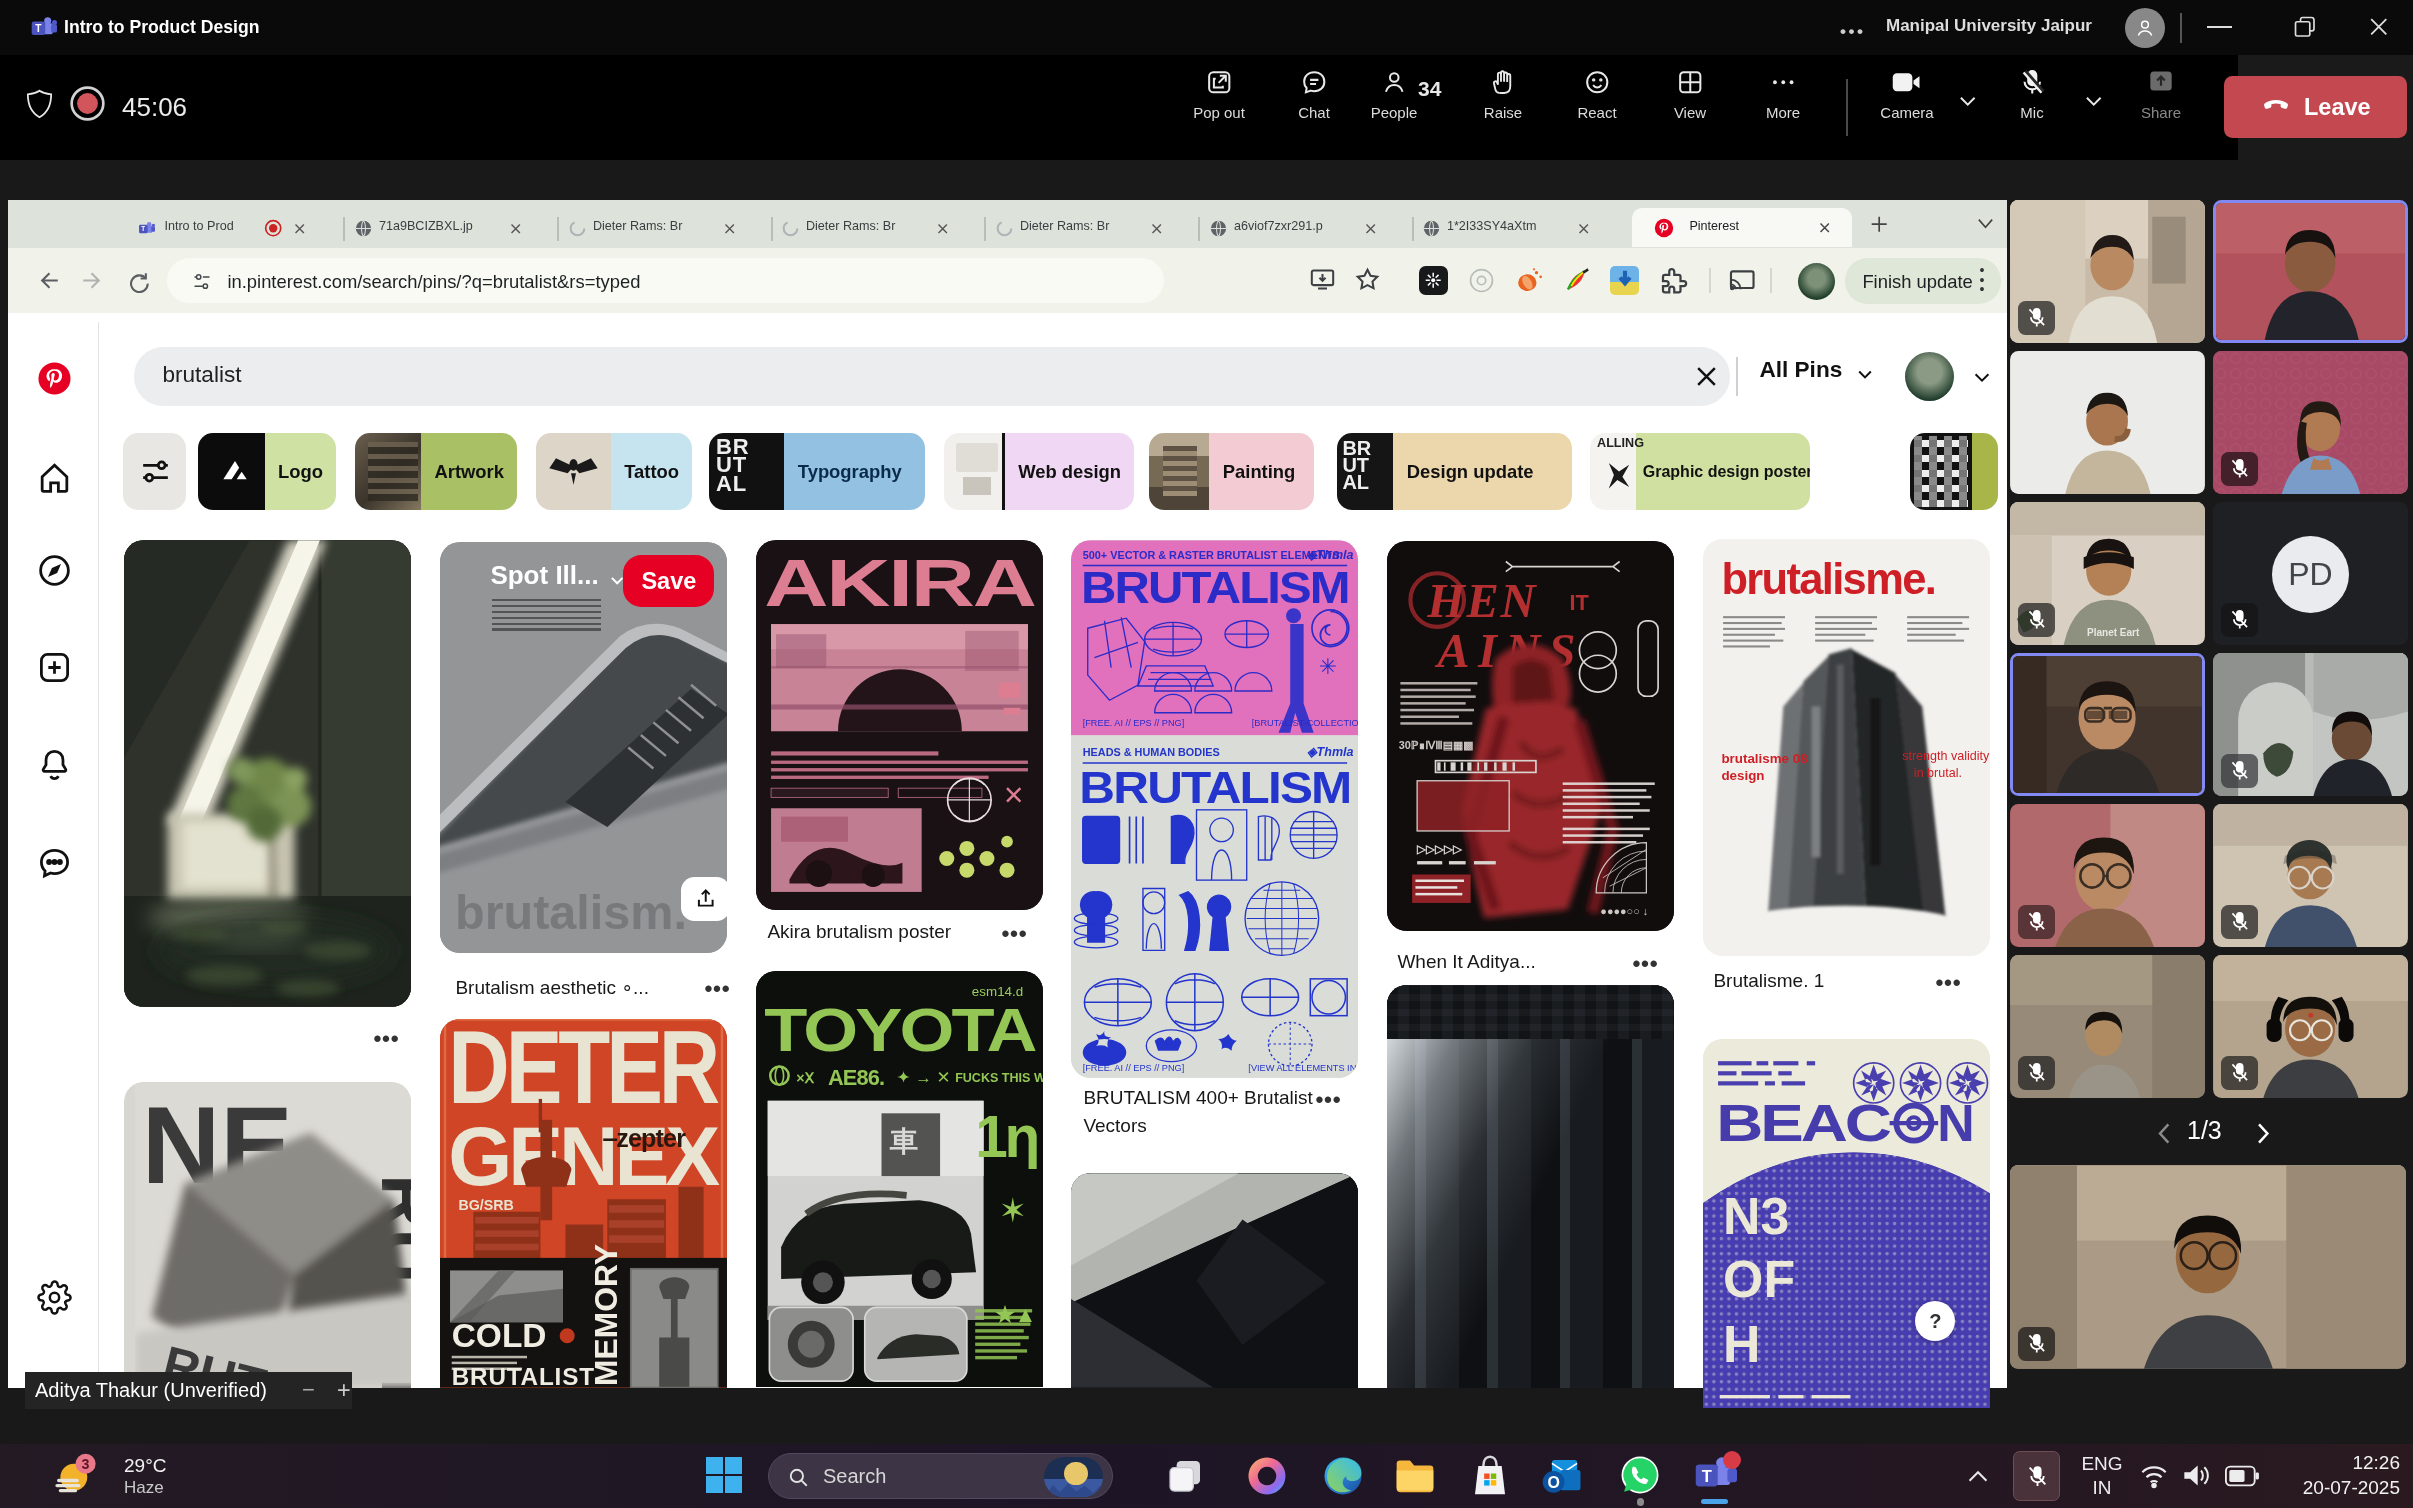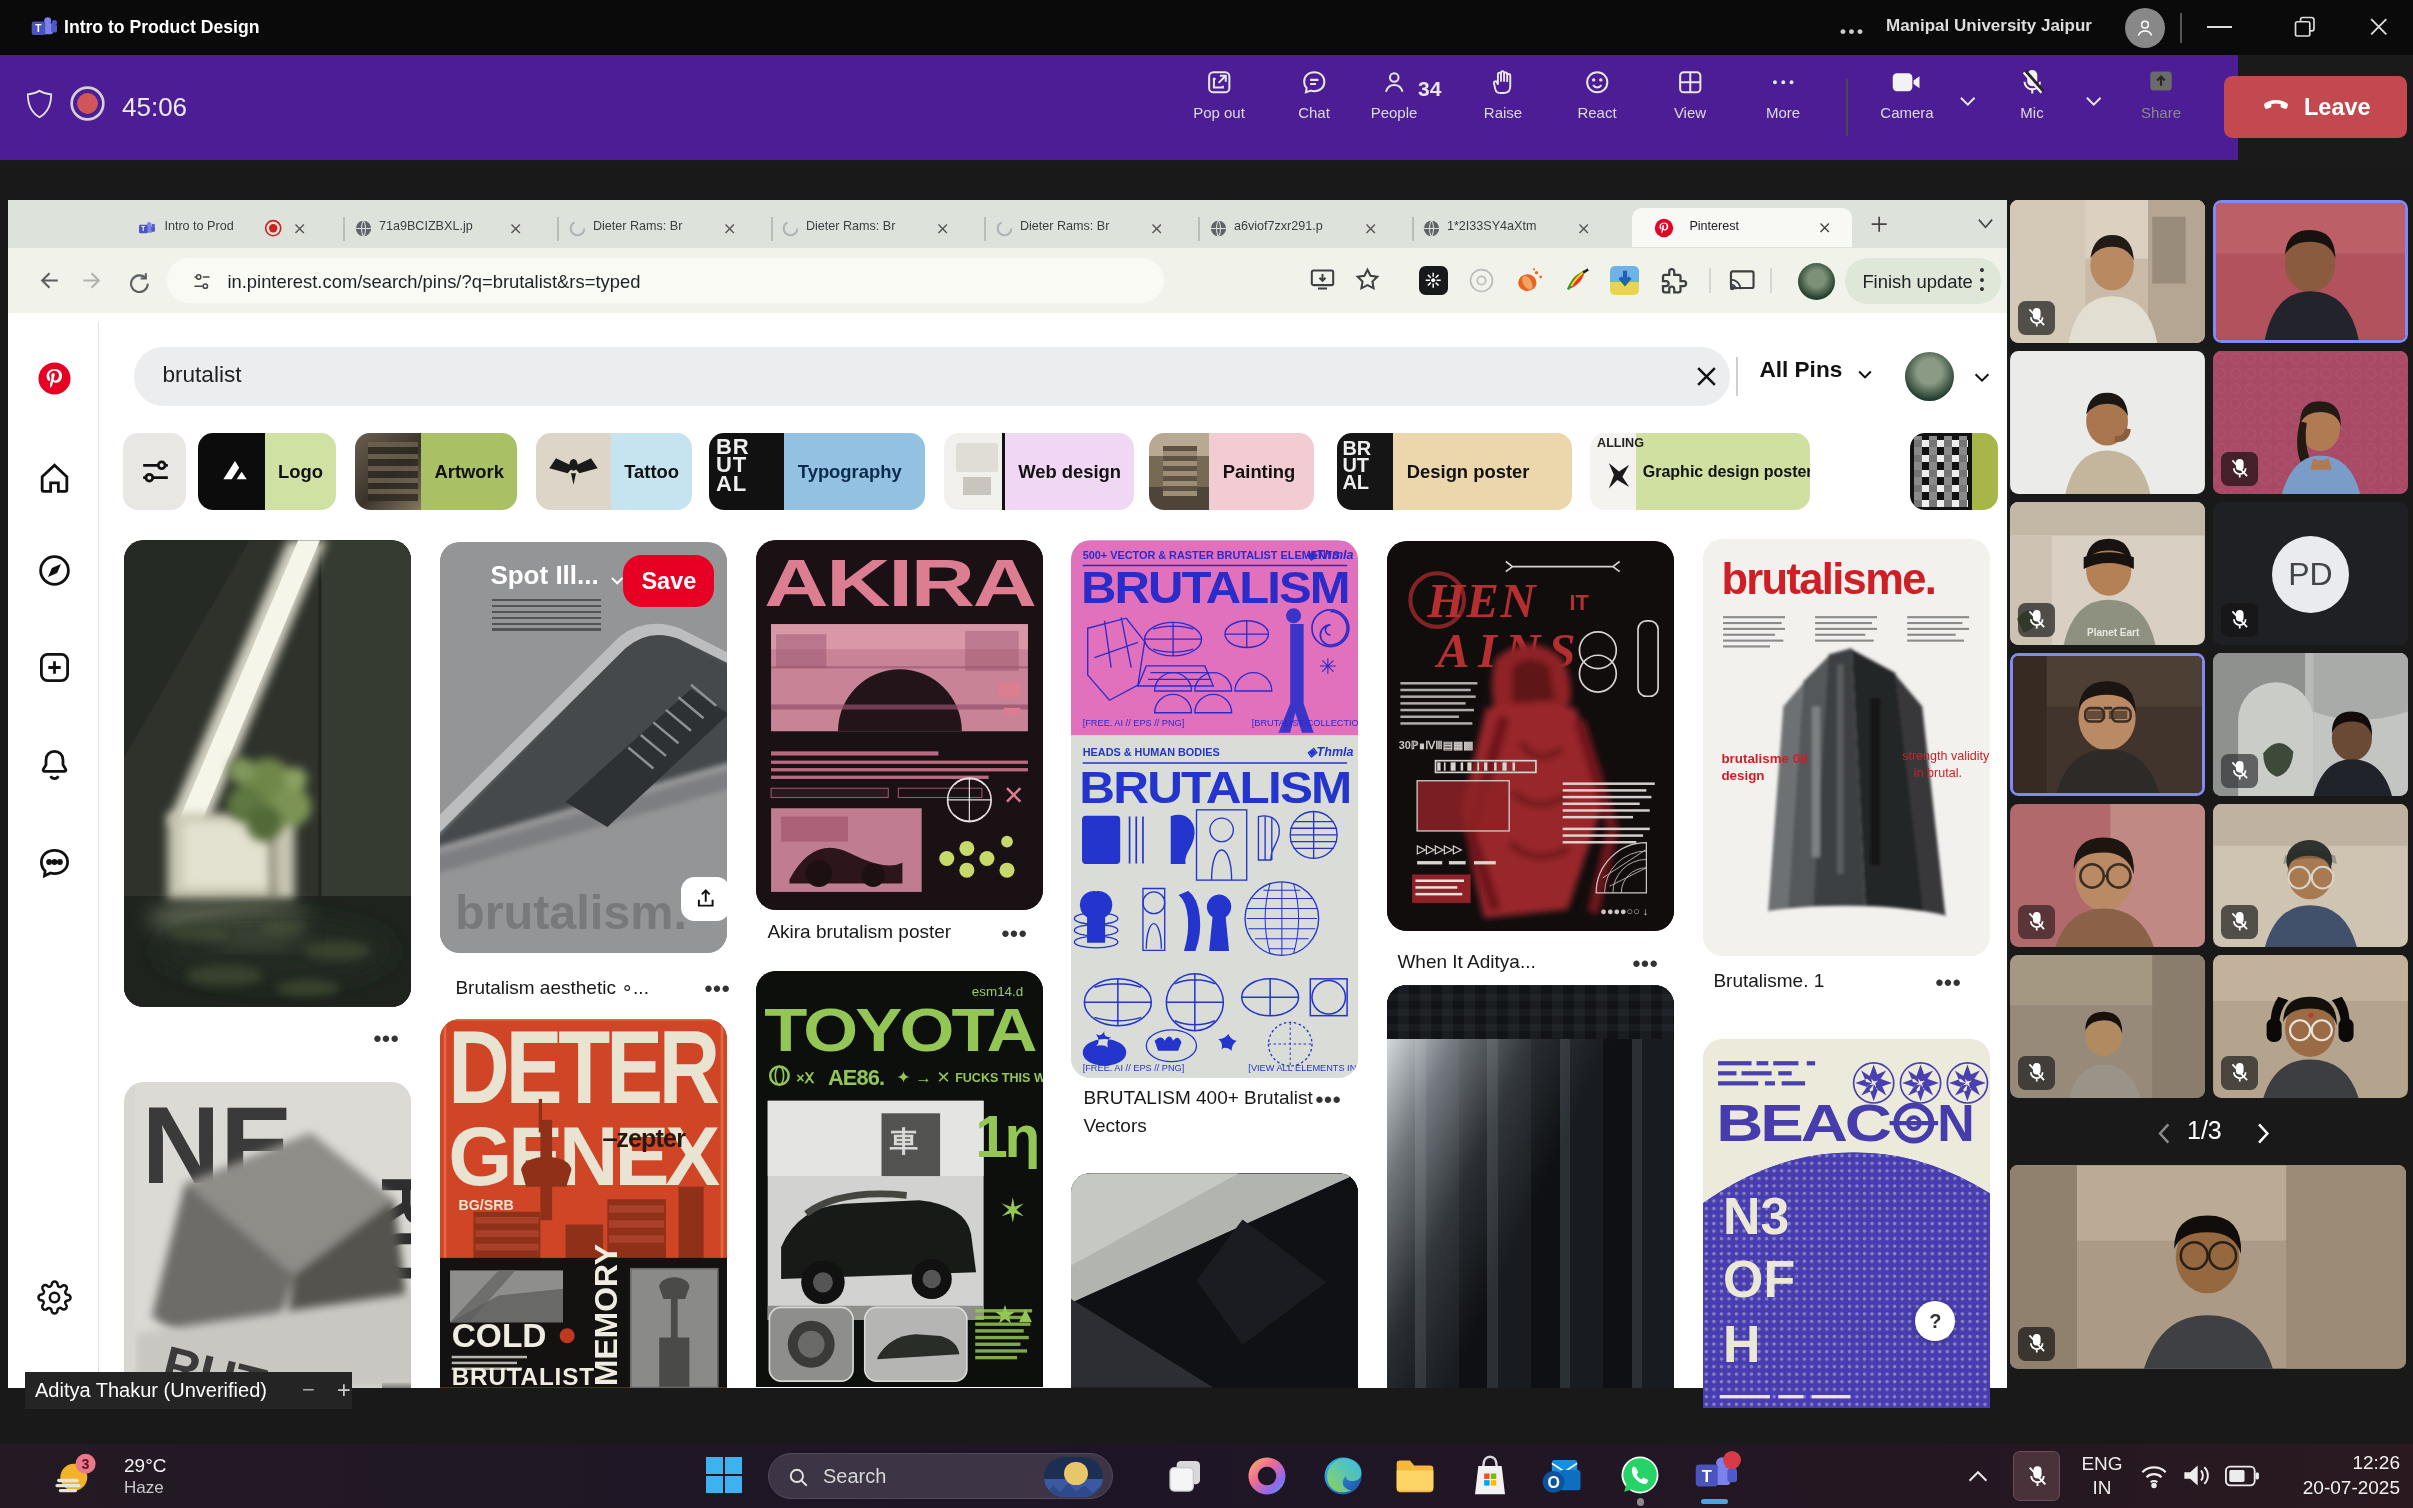--- a/index.html
+++ b/index.html
@@ -7,21 +7,21 @@
 #app { position:relative; width:2413px; height:1508px; }
 .abs { position:absolute; }
 
 
 #titlebar { position:absolute; left:0; top:0; width:2413px; height:55px; background:#0a0a0a; color:#fff; }
 #titlebar .title { position:absolute; left:64px; top:0; line-height:55px; font-size:17.6px; font-weight:600; color:#fff; }
 #titlebar .org { position:absolute; left:1886px; top:0; line-height:52px; font-size:17px; font-weight:600; color:#ddd; }
 #titlebar .dots3 { position:absolute; left:1840px; top:22px; color:#ccc; font-size:17px; letter-spacing:2.5px; font-weight:700; }
 
 
-#toolbar { position:absolute; left:0; top:55px; width:2238px; height:106px; background:#4c1d95; border-bottom:0.8px solid #1a1a1a; }
+#toolbar { position:absolute; left:0; top:55px; width:2238px; height:106px; background:#000000; border-bottom:0.8px solid #1a1a1a; }
 .tbtn { position:absolute; top:13.4px; width:84px; text-align:center; color:#e8e8e8; }
 .tbtn svg { display:block; margin:0 auto; }
 .tbtn .lbl { margin-top:6.7px; font-size:15px; color:#dcdcdc; }
 #leavebtn { position:absolute; left:2224px; top:21px; width:183px; height:62px; background:#c44850; border-radius:8.4px; color:#fff; font-size:23.5px; font-weight:600; text-align:center; line-height:62px; }
 
 
 #stage { position:absolute; left:0; top:161px; width:2413px; height:1283px; background:#191919; }
 
 
 #browser { position:absolute; left:8.4px; top:39px; width:1999px; height:1179px; background:#fff; }
@@ -449,21 +449,21 @@
           <div class="clabel" style="background:#f0d7f3;flex:1;">Web design</div>
         </div>
         <div class="chip" style="left:1141px;width:165px;">
           <div class="img" style="width:60px;background:linear-gradient(180deg,#b8aa92 0 30%,#776a55 30% 70%,#4e4538 70%);">
               <div style="width:34px;height:50px;margin:13.4px 0 0 13.4px;background:repeating-linear-gradient(0deg,#9c8d74 0 5px,#5d5244 5px 10px);"></div>
             </div>
           <div class="clabel" style="background:#f3ccd3;flex:1;">Painting</div>
         </div>
         <div class="chip" style="left:1329px;width:235px;">
           <div class="img" style="width:56px;background:#151515;color:#eee;font-weight:800;font-size:20px;line-height:17px;padding:6.7px 0 0 5px;">BR<br>UT<br>AL</div>
-          <div class="clabel" style="background:#ecd6ab;flex:1;">Design poster</div>
+          <div class="clabel" style="background:#ecd6ab;flex:1;">Design update</div>
         </div>
         <div class="chip" style="left:1582px;width:220px;">
           <div class="img" style="width:58px;background:#f5f3ef;position:relative;"><div style="position:absolute;left:6.7px;top:3.4px;font-size:12.6px;font-weight:800;color:#222;">ALLING</div><svg style="margin:25px 0 0 11.7px" width="34" height="34" viewBox="0 0 40 40" fill="#1a1a1a">
                 <path d="M8 6l12 10 12-8-8 14 8 12-14-8-10 10 6-16Z"></path>
               </svg></div>
           <div class="clabel" style="background:#cfe0a0;flex:1;font-size:16px;padding:0 6.7px;">Graphic design poster</div>
         </div>
         <div class="chip" style="left:1902px;width:88px;">
           <div class="img" style="width:65px;background:#111;position:relative;overflow:hidden;">
             <div style="position:absolute;inset:3.4px;background:repeating-linear-gradient(0deg,#eee 0 7.5px,#111 7.5px 15px),repeating-linear-gradient(90deg,rgba(255,255,255,.55) 0 7.5px,rgba(0,0,0,.55) 7.5px 15px);background-blend-mode:difference;"></div>

